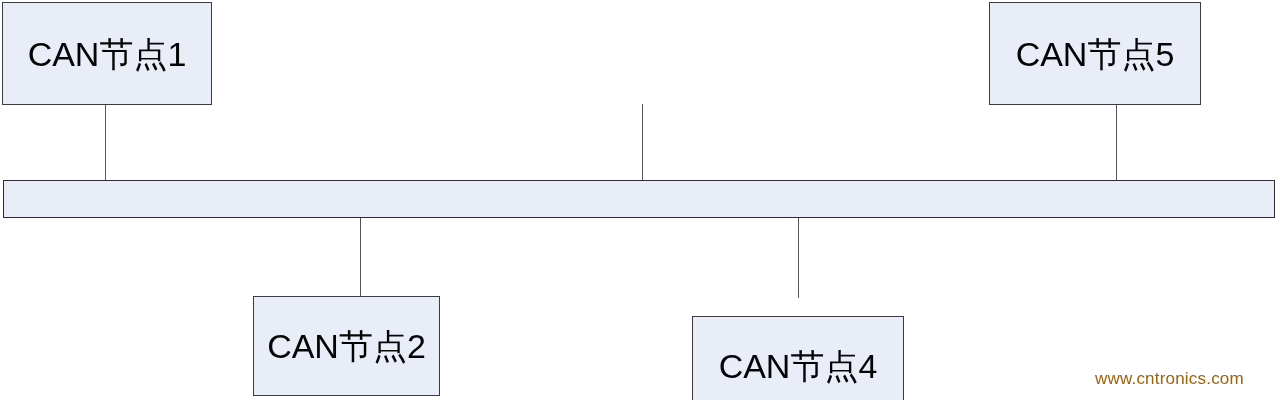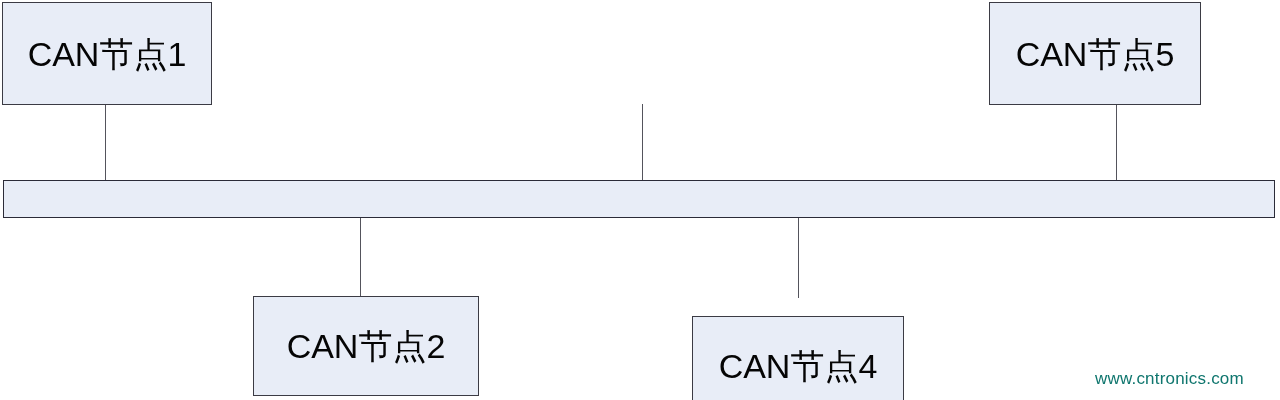--- a/index.html
+++ b/index.html
@@ -52,31 +52,31 @@
     position: absolute;
     width: 0;
     border-left: 1.6px solid #54545c;
     z-index: 1;
   }
   .watermark {
     position: absolute;
     font-family: "Liberation Sans", "DejaVu Sans", sans-serif;
     font-size: 17px;
     font-weight: normal;
-    color: #0f766e;
+    color: #a16207;
     white-space: nowrap;
     letter-spacing: 0.2px;
     z-index: 5;
   }
 
   
   #node-1 { left: 2px;    top: 2px;   width: 210px; height: 103px; }
   #node-3 { left: 535px;  top: 2px;   width: 213px; height: 103px; }
   #node-5 { left: 969px; top: 2px;   width: 212px; height: 103px; margin-left: 20px; }
-  #node-2 { left: 253px;  top: 296px; width: 226px; height: 100px; }
+  #node-2 { left: 253px;  top: 296px; width: 187px; height: 100px; }
   #node-4 { left: 692px;  top: 296px; width: 212px; height: 100px; margin-top: 20px; }
 
   #bus-line { left: 3px; top: 180px; width: 1272px; height: 38px; }
 
   #conn-1 { left: 105px;  top: 104px; height: 78px; }
   #conn-3 { left: 642px;  top: 104px; height: 78px; }
   #conn-5 { left: 1116px; top: 104px; height: 78px; }
   #conn-2 { left: 360px;  top: 216px; height: 82px; }
   #conn-4 { left: 798px;  top: 216px; height: 82px; }
 

